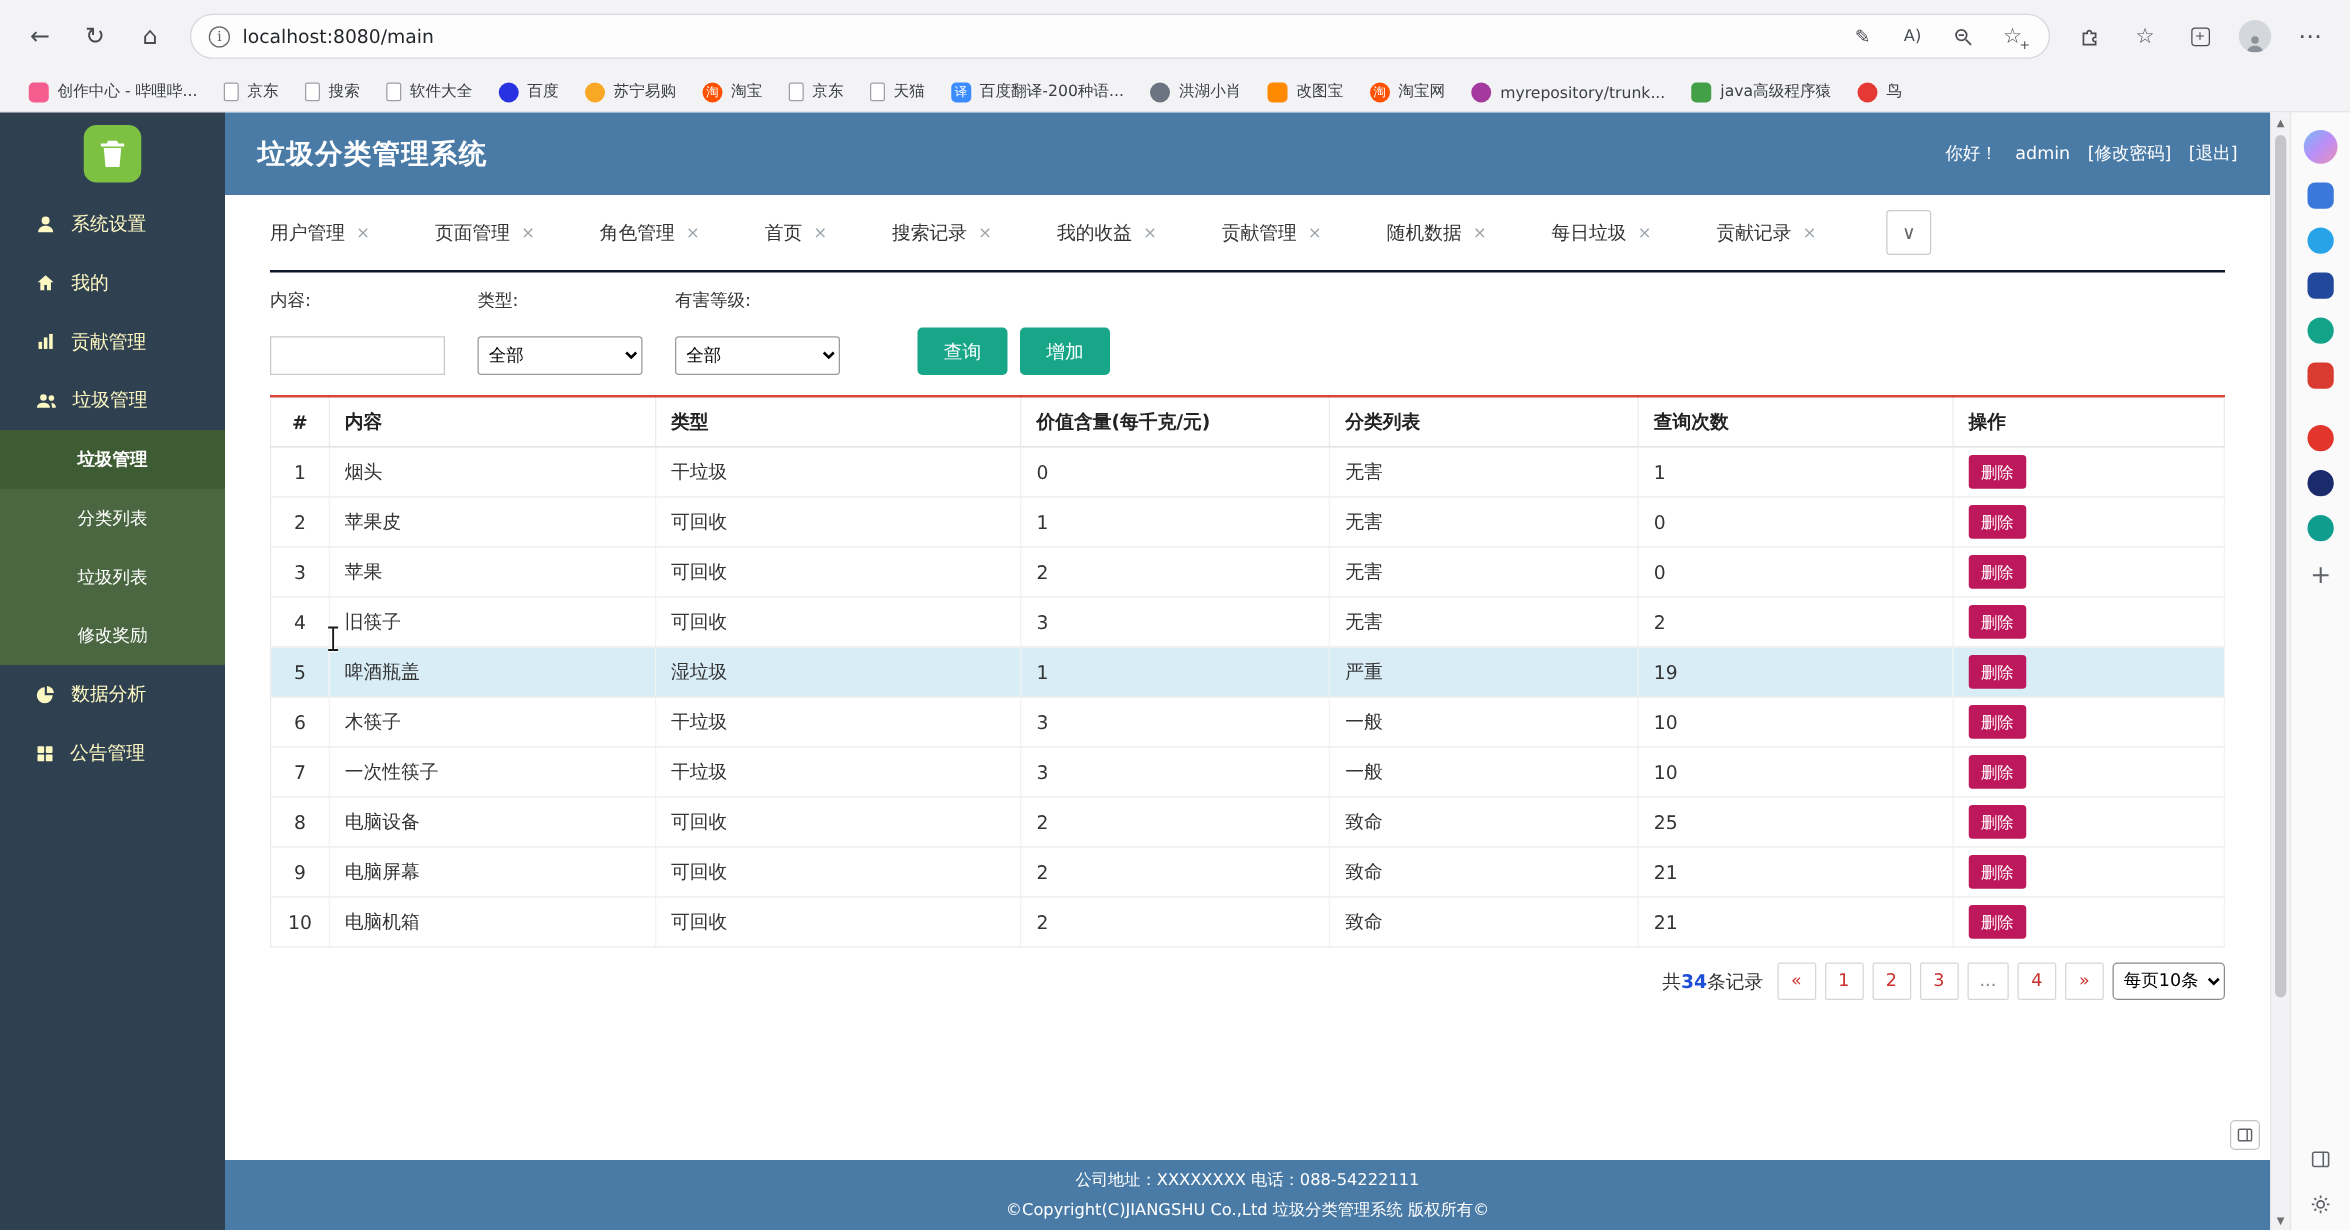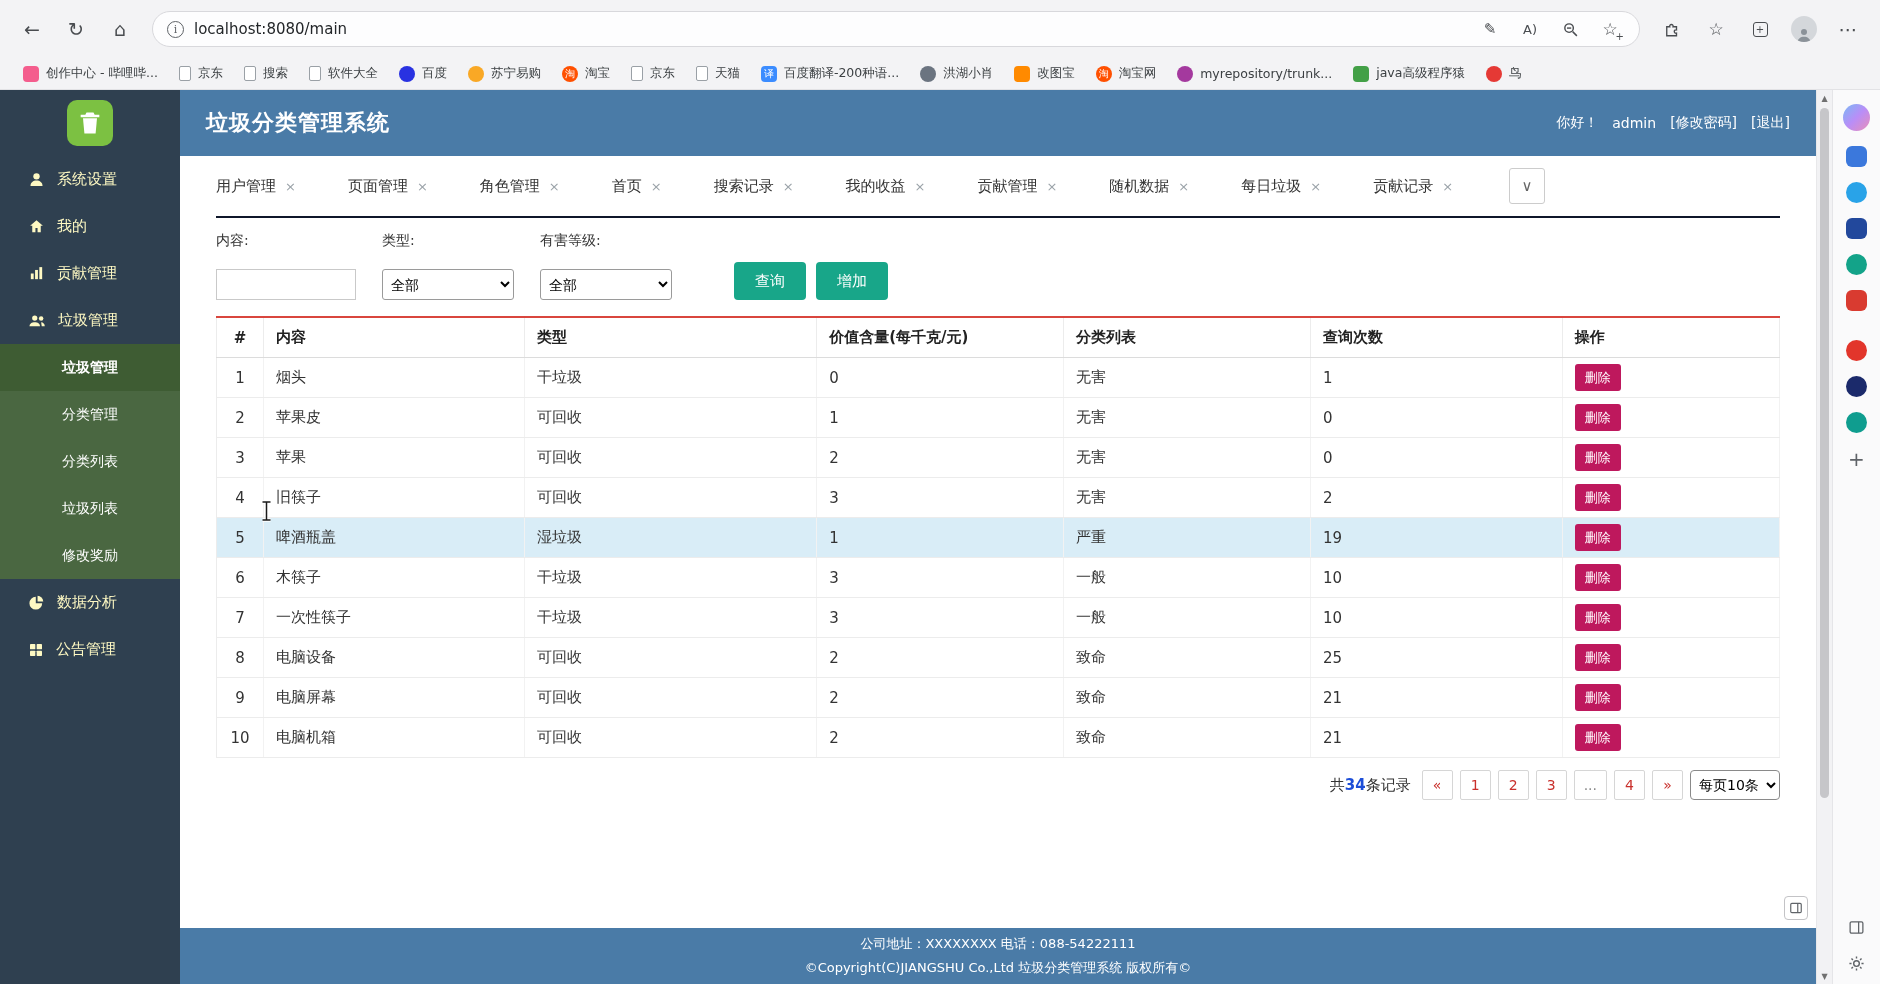--- a/index.html
+++ b/index.html
@@ -286,23 +286,20 @@
         <circle cx="17.5" cy="8.5" r="3"></circle>
           <path d="M17.5 13.7c2.8.3 4.8 2 4.8 5.3h-4z"></path>
       </svg>
       <span>垃圾管理</span>
     </div>
     <div class="subnav">
       <div class="sub-item active">
         <span>垃圾管理</span>
       </div>
       <div class="sub-item">
-        <span>分类管理</span>
-      </div>
-      <div class="sub-item">
         <span>分类列表</span>
       </div>
       <div class="sub-item">
         <span>垃圾列表</span>
       </div>
       <div class="sub-item">
         <span>修改奖励</span>
       </div>
     </div>
     <div class="nav-item">

